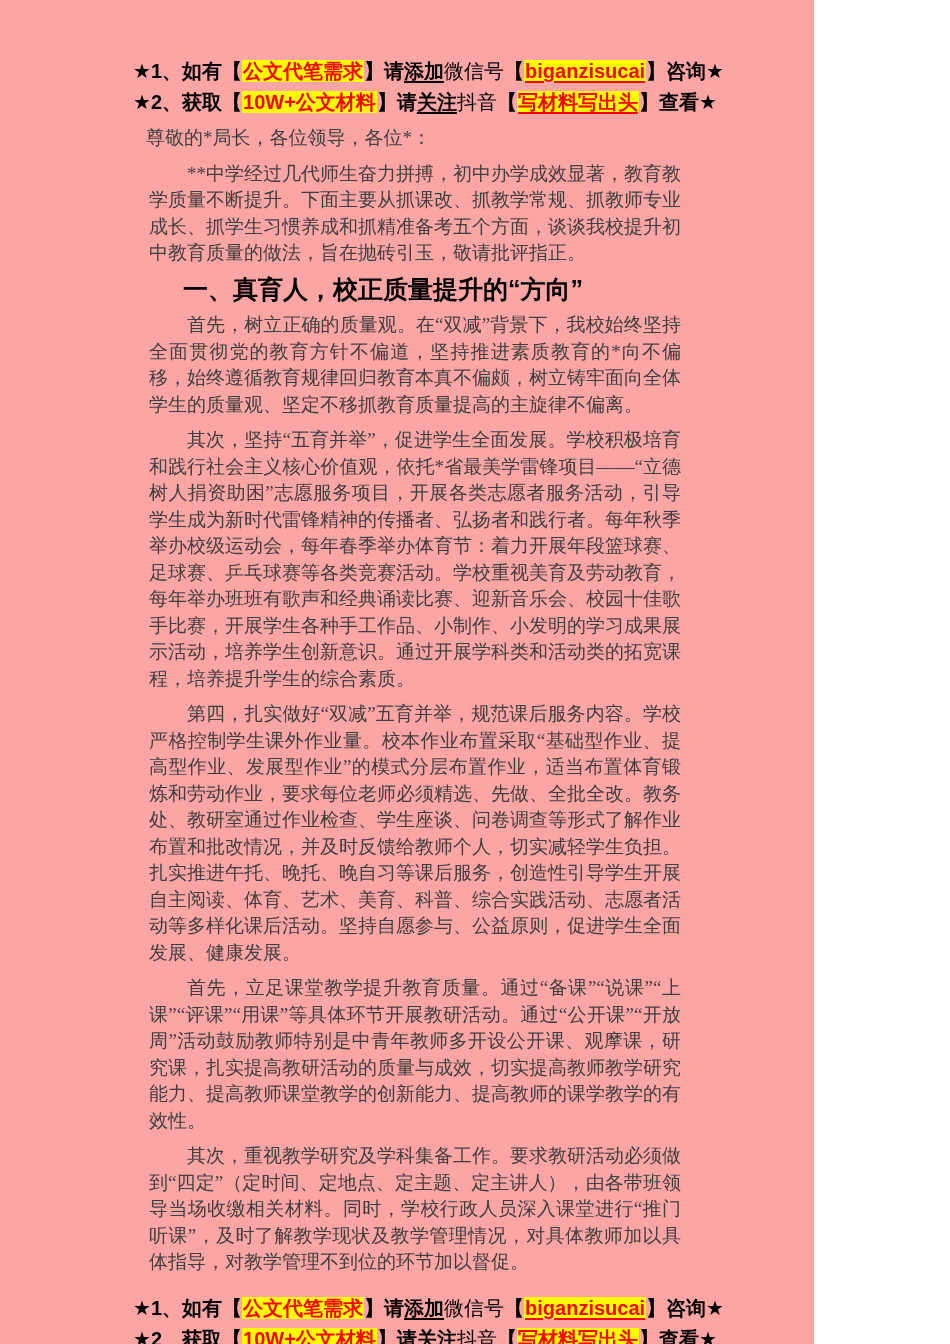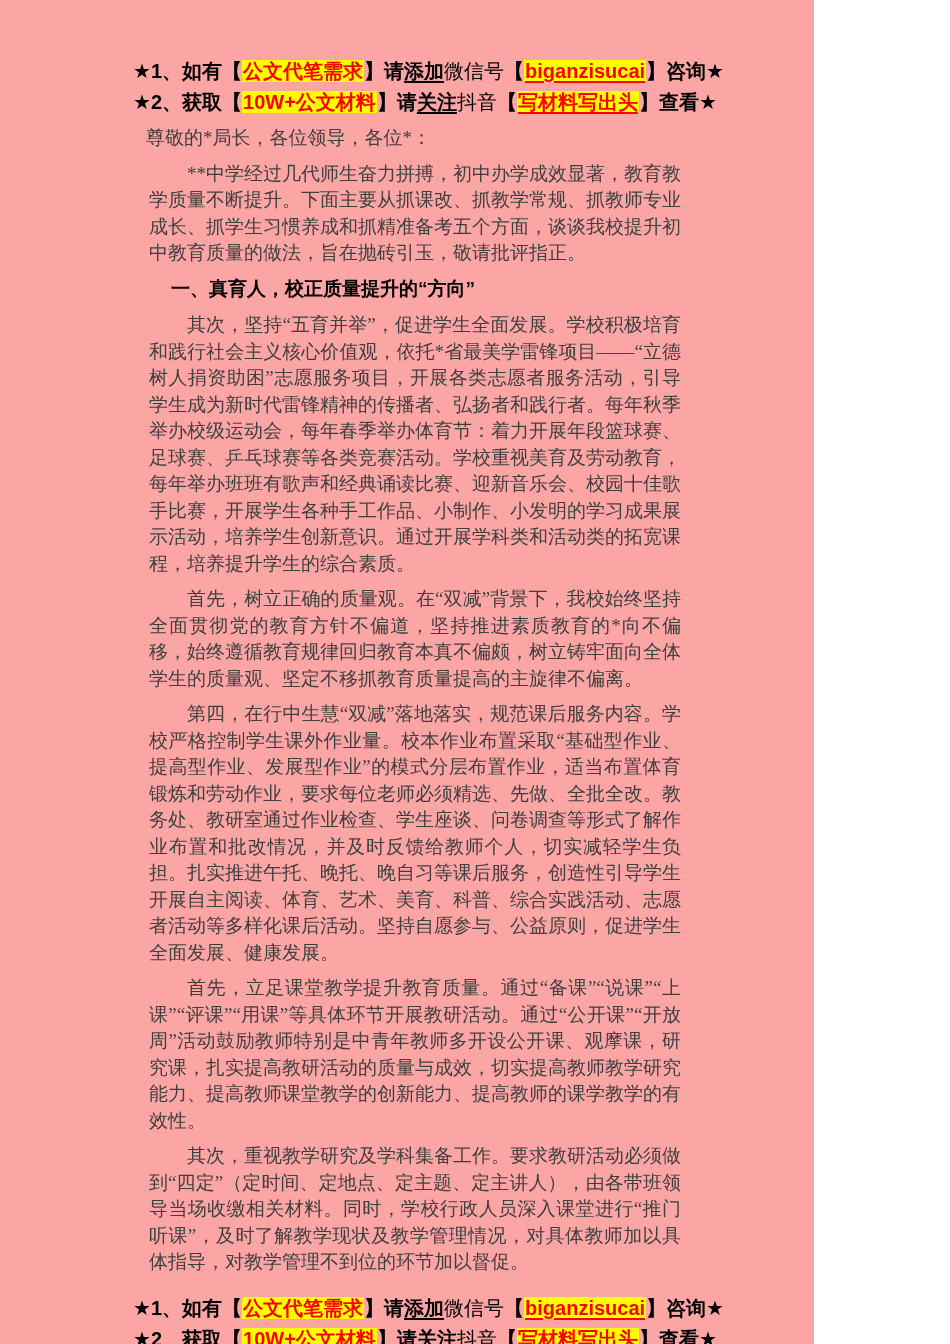--- a/index.html
+++ b/index.html
@@ -42,21 +42,21 @@
   .doc-body p.greeting {
     margin: 0 0 9px 13px;
     text-indent: 0;
   }
   .doc-body p.para {
     margin: 0 0 9px 16px;
     text-indent: 2em;
   }
   .doc-body h2.section-heading {
     margin: 5px 0 10px 0;
-    font-size: 19px;
+    font-size: 25px;
     line-height: 26.5px;
     font-weight: 700;
     color: #000000;
     font-family: "Liberation Sans", "DejaVu Sans", sans-serif;
     text-indent: 2em;
     text-align: left;
   }
   .ad-banner.bottom { margin-top: 17px; }
 </style>
 </head>
@@ -66,23 +66,23 @@
 
   <div class="ad-banner top">
     <p class="ad-line"><span class="seg-bold">★1、如有【</span><span class="seg-highlight">公文代笔需求</span><span class="seg-bold">】请</span><span class="seg-bold-underline">添加</span><span class="seg-regular">微信号</span><span class="seg-bold">【</span><span class="seg-highlight-underline">biganzisucai</span><span class="seg-bold">】咨询★</span></p>
     <p class="ad-line"><span class="seg-bold">★2、获取【</span><span class="seg-highlight">10W+公文材料</span><span class="seg-bold">】请</span><span class="seg-bold-underline">关注</span><span class="seg-regular">抖音</span><span class="seg-bold">【</span><span class="seg-highlight-underline">写材料写出头</span><span class="seg-bold">】查看★</span></p>
   </div>
 
   <div class="doc-body">
       <p class="greeting">尊敬的*局长，各位领导，各位*：</p>
       <p class="para">**中学经过几代师生奋力拼搏，初中办学成效显著，教育教学质量不断提升。下面主要从抓课改、抓教学常规、抓教师专业成长、抓学生习惯养成和抓精准备考五个方面，谈谈我校提升初中教育质量的做法，旨在抛砖引玉，敬请批评指正。</p>
       <h2 class="section-heading">一、真育人，校正质量提升的“方向”</h2>
+      <p class="para">首先，树立正确的质量观。在“双减”背景下，我校始终坚持全面贯彻党的教育方针不偏道，坚持推进素质教育的*向不偏移，始终遵循教育规律回归教育本真不偏颇，树立铸牢面向全体学生的质量观、坚定不移抓教育质量提高的主旋律不偏离。</p>
       <p class="para">其次，坚持“五育并举”，促进学生全面发展。学校积极培育和践行社会主义核心价值观，依托*省最美学雷锋项目——“立德树人捐资助困”志愿服务项目，开展各类志愿者服务活动，引导学生成为新时代雷锋精神的传播者、弘扬者和践行者。每年秋季举办校级运动会，每年春季举办体育节：着力开展年段篮球赛、足球赛、乒乓球赛等各类竞赛活动。学校重视美育及劳动教育，每年举办班班有歌声和经典诵读比赛、迎新音乐会、校园十佳歌手比赛，开展学生各种手工作品、小制作、小发明的学习成果展示活动，培养学生创新意识。通过开展学科类和活动类的拓宽课程，培养提升学生的综合素质。</p>
-      <p class="para">首先，树立正确的质量观。在“双减”背景下，我校始终坚持全面贯彻党的教育方针不偏道，坚持推进素质教育的*向不偏移，始终遵循教育规律回归教育本真不偏颇，树立铸牢面向全体学生的质量观、坚定不移抓教育质量提高的主旋律不偏离。</p>
-      <p class="para">第四，在行中生慧“双减”落地落实，规范课后服务内容。学校严格控制学生课外作业量。校本作业布置采取“基础型作业、提高型作业、发展型作业”的模式分层布置作业，适当布置体育锻炼和劳动作业，要求每位老师必须精选、先做、全批全改。教务处、教研室通过作业检查、学生座谈、问卷调查等形式了解作业布置和批改情况，并及时反馈给教师个人，切实减轻学生负担。扎实推进午托、晚托、晚自习等课后服务，创造性引导学生开展自主阅读、体育、艺术、美育、科普、综合实践活动、志愿者活动等多样化课后活动。坚持自愿参与、公益原则，促进学生全面发展、健康发展。</p>
+      <p class="para">第四，扎实做好“双减”五育并举，规范课后服务内容。学校严格控制学生课外作业量。校本作业布置采取“基础型作业、提高型作业、发展型作业”的模式分层布置作业，适当布置体育锻炼和劳动作业，要求每位老师必须精选、先做、全批全改。教务处、教研室通过作业检查、学生座谈、问卷调查等形式了解作业布置和批改情况，并及时反馈给教师个人，切实减轻学生负担。扎实推进午托、晚托、晚自习等课后服务，创造性引导学生开展自主阅读、体育、艺术、美育、科普、综合实践活动、志愿者活动等多样化课后活动。坚持自愿参与、公益原则，促进学生全面发展、健康发展。</p>
       <p class="para">首先，立足课堂教学提升教育质量。通过“备课”“说课”“上课”“评课”“用课”等具体环节开展教研活动。通过“公开课”“开放周”活动鼓励教师特别是中青年教师多开设公开课、观摩课，研究课，扎实提高教研活动的质量与成效，切实提高教师教学研究能力、提高教师课堂教学的创新能力、提高教师的课学教学的有效性。</p>
       <p class="para">其次，重视教学研究及学科集备工作。要求教研活动必须做到“四定”（定时间、定地点、定主题、定主讲人），由各带班领导当场收缴相关材料。同时，学校行政人员深入课堂进行“推门听课”，及时了解教学现状及教学管理情况，对具体教师加以具体指导，对教学管理不到位的环节加以督促。</p>
     </div>
 
   <div class="ad-banner bottom">
     <p class="ad-line"><span class="seg-bold">★1、如有【</span><span class="seg-highlight">公文代笔需求</span><span class="seg-bold">】请</span><span class="seg-bold-underline">添加</span><span class="seg-regular">微信号</span><span class="seg-bold">【</span><span class="seg-highlight-underline">biganzisucai</span><span class="seg-bold">】咨询★</span></p>
     <p class="ad-line"><span class="seg-bold">★2、获取【</span><span class="seg-highlight">10W+公文材料</span><span class="seg-bold">】请</span><span class="seg-bold-underline">关注</span><span class="seg-regular">抖音</span><span class="seg-bold">【</span><span class="seg-highlight-underline">写材料写出头</span><span class="seg-bold">】查看★</span></p>
   </div>
 
 </div>

